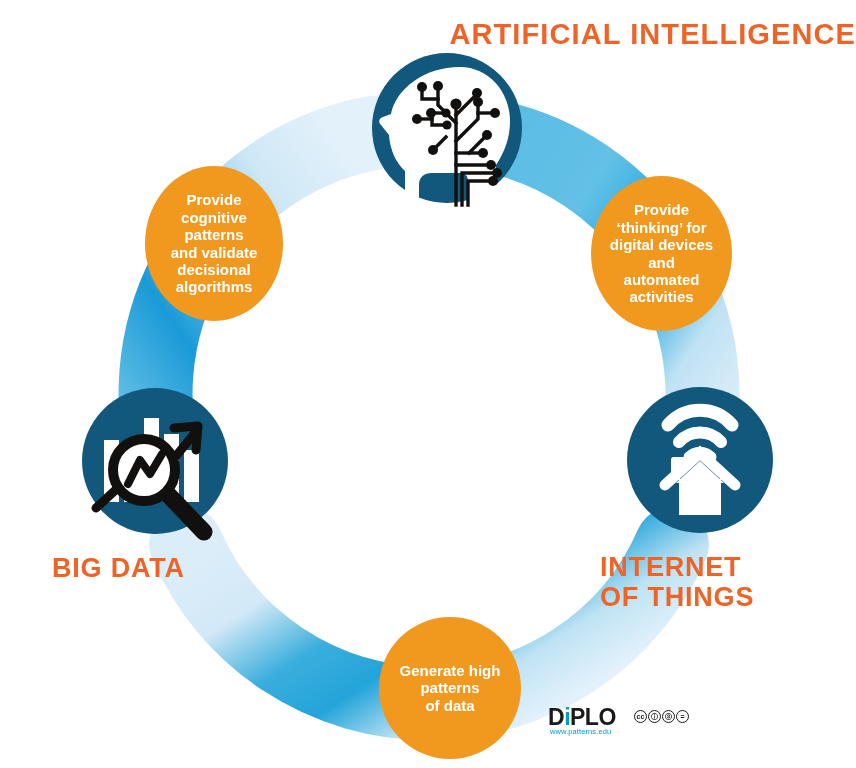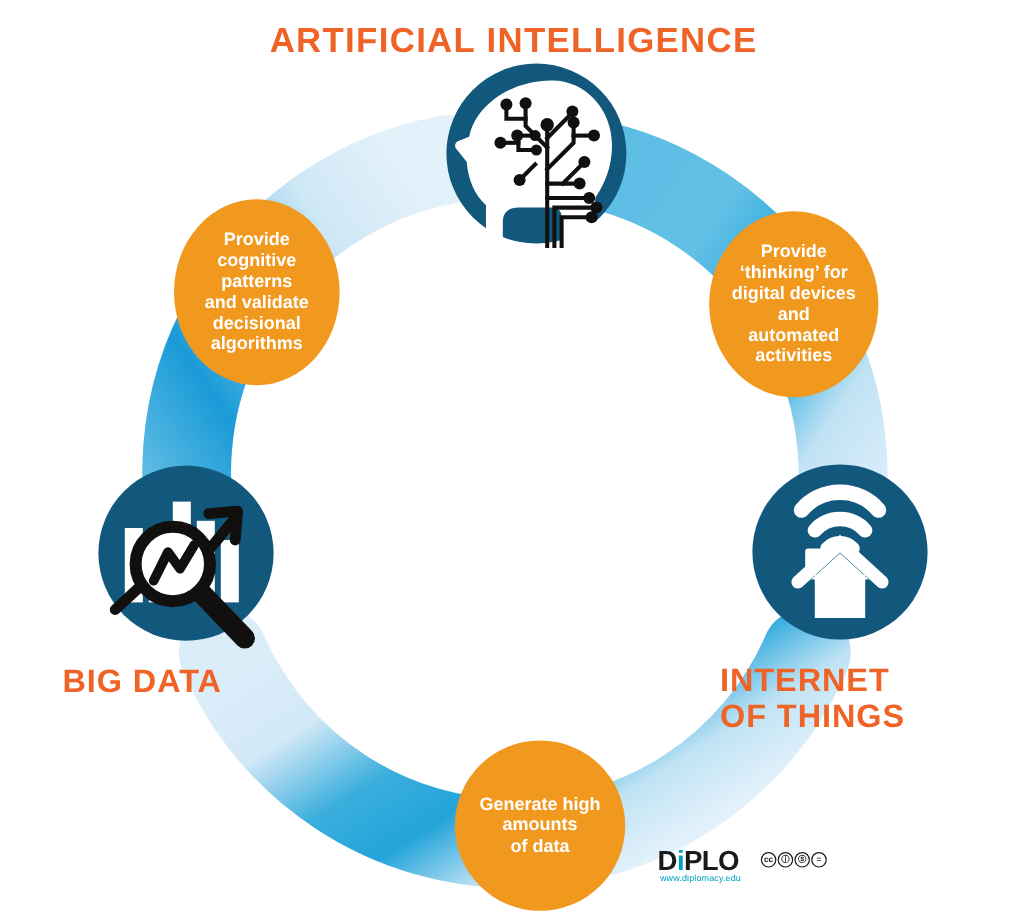--- a/index.html
+++ b/index.html
@@ -34,21 +34,21 @@
     color: #ef6327;
     font-weight: bold;
     letter-spacing: 0.5px;
     line-height: 1.12;
     white-space: pre-line;
   }
   #label-ai {
     top: 18px;
     left: 0;
     width: 856px;
-    text-align: center;
+    text-align: right;
     font-size: 29px;
     letter-spacing: 1.1px;
   }
   #label-iot {
     top: 552px;
     left: 600px;
     width: 250px;
     text-align: left;
     font-size: 27px;
     letter-spacing: 0.8px;
@@ -246,21 +246,21 @@
 algorithms</div>
 
   <div class="bubble" id="bubble-right">Provide
 ‘thinking’ for
 digital devices
 and
 automated
 activities</div>
 
   <div class="bubble" id="bubble-bottom">Generate high
-amounts
+patterns
 of data</div>
 
   <div class="node" id="node-ai">
     <svg viewBox="0 0 150 150" xmlns="http://www.w3.org/2000/svg">
 
       <path fill="#ffffff" d="
         M 88 14
         C 116 14 138 38 138 68
         C 138 86 132 100 124 112
         L 124 150
@@ -358,21 +358,21 @@
       <circle cx="62" cy="82" r="31" fill="#ffffff" stroke="#12100e" stroke-width="10"></circle>
 
       <path d="M 46 96 L 58 72 L 68 86 L 80 66" fill="none" stroke="#12100e" stroke-width="8" stroke-linecap="round" stroke-linejoin="round"></path>
     </svg>
   </div>
 
   <div id="logo">
     <div id="logo-wordmark">
       <span>D</span><span class="accent">i</span><span>PLO</span>
     </div>
-    <div id="logo-url">www.diplomacy.edu</div>
+    <div id="logo-url">www.patterns.edu</div>
     <div id="logo-cc">
       <span class="cc-badge">cc</span>
       <span class="cc-badge">ⓘ</span>
       <span class="cc-badge">ⓢ</span>
       <span class="cc-badge">=</span>
     </div>
   </div>
 
 </div>
 

